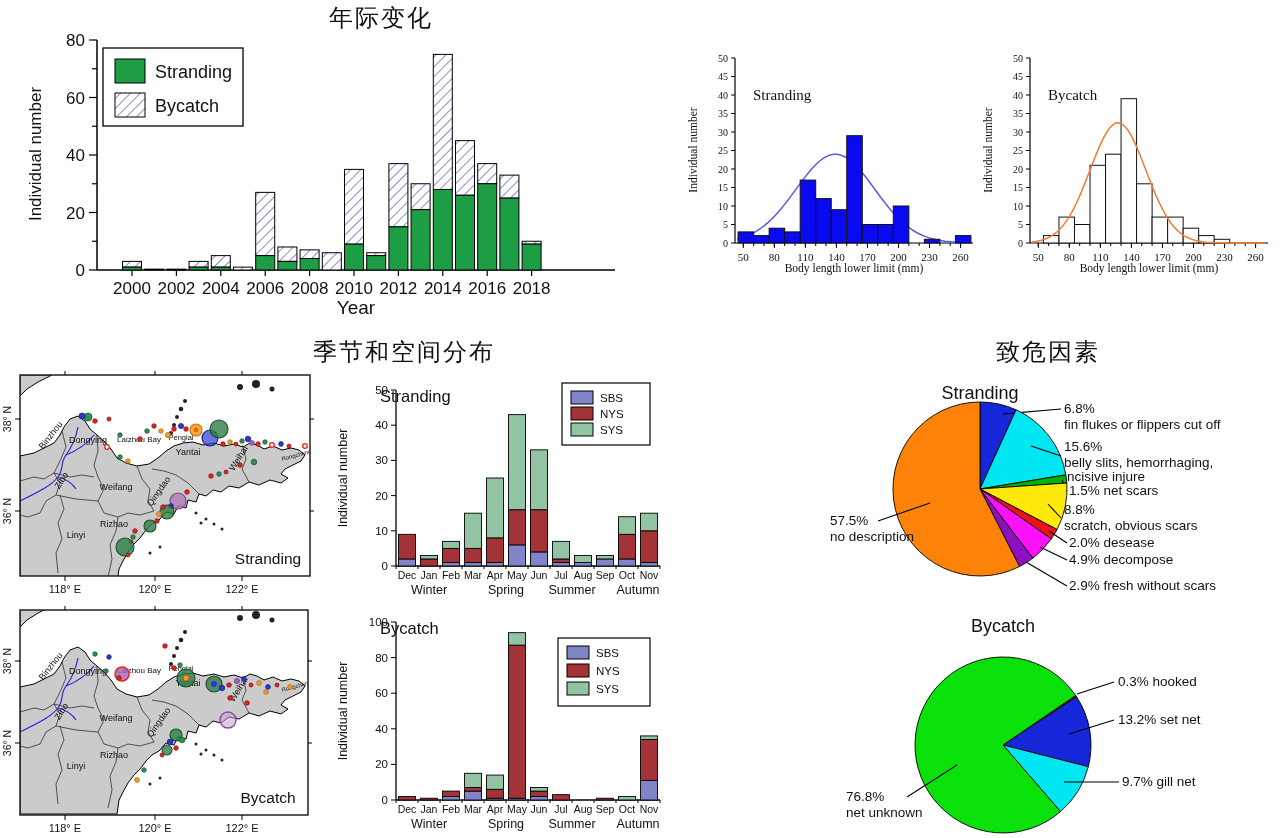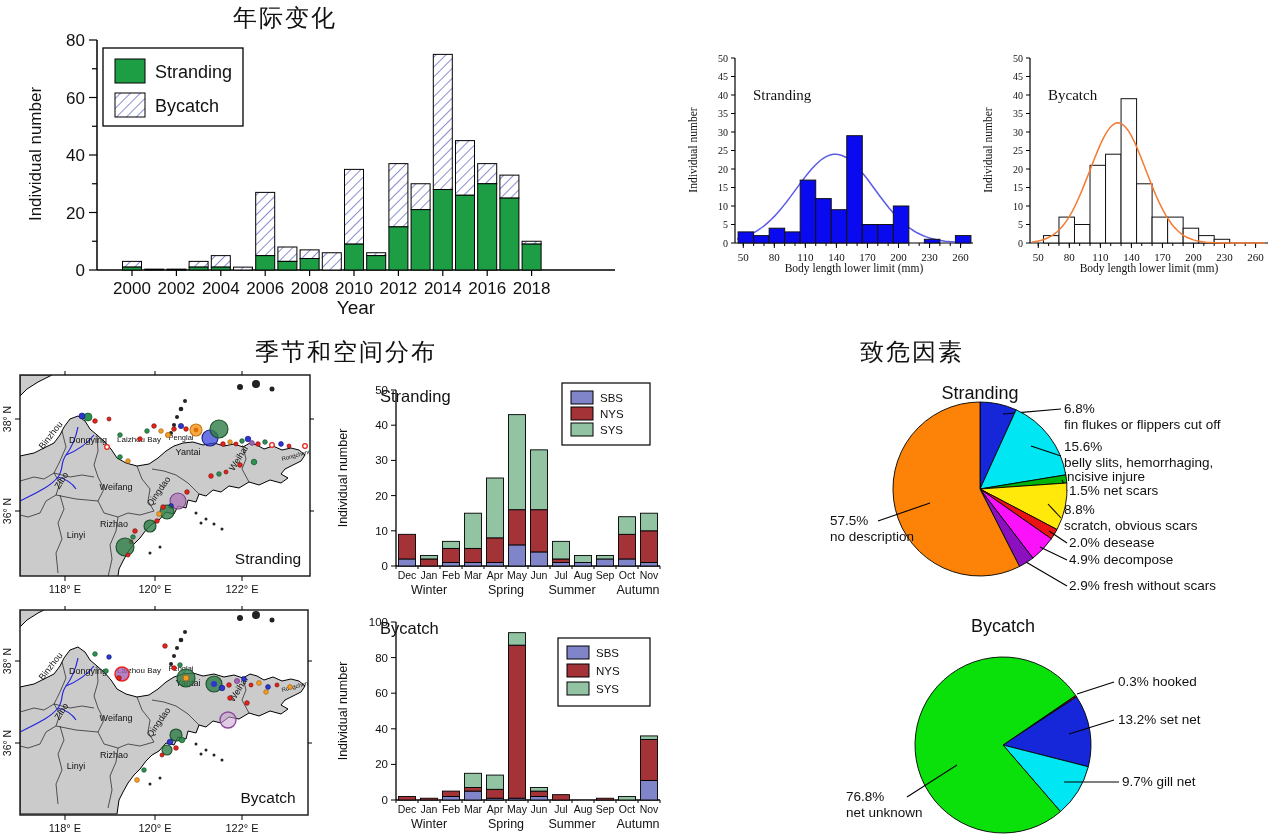--- a/index.html
+++ b/index.html
@@ -1,20 +1,20 @@
 <!DOCTYPE html>
 <html><head>
 <meta charset="utf-8">
 <style>
   html,body{margin:0;padding:0;background:#fff;}
   .page{position:relative;width:1280px;height:838px;background:#fff;overflow:hidden;font-family:"Liberation Sans",sans-serif;}
   svg{position:absolute;overflow:visible;}
   svg text{font-family:"Liberation Sans",sans-serif;fill:#111;}
   svg text.serif{font-family:"Liberation Serif",serif;}
-  .sec-title{position:absolute;font-size:24px;text-align:left;color:#111;letter-spacing:2px;}
+  .sec-title{position:absolute;font-size:24px;text-align:right;color:#111;letter-spacing:2px;}
 </style>
 </head>
 <body>
 
 <div class="page">
   <div class="sec-title" style="left:233px;top:2px;width:200px;">年际变化</div>
   <div class="sec-title" style="left:255px;top:336px;width:240px;">季节和空间分布</div>
   <div class="sec-title" style="left:860px;top:336px;width:240px;">致危因素</div>
 
   <svg id="svg-yearly" style="left:15px;top:0;" width="655" height="336">

